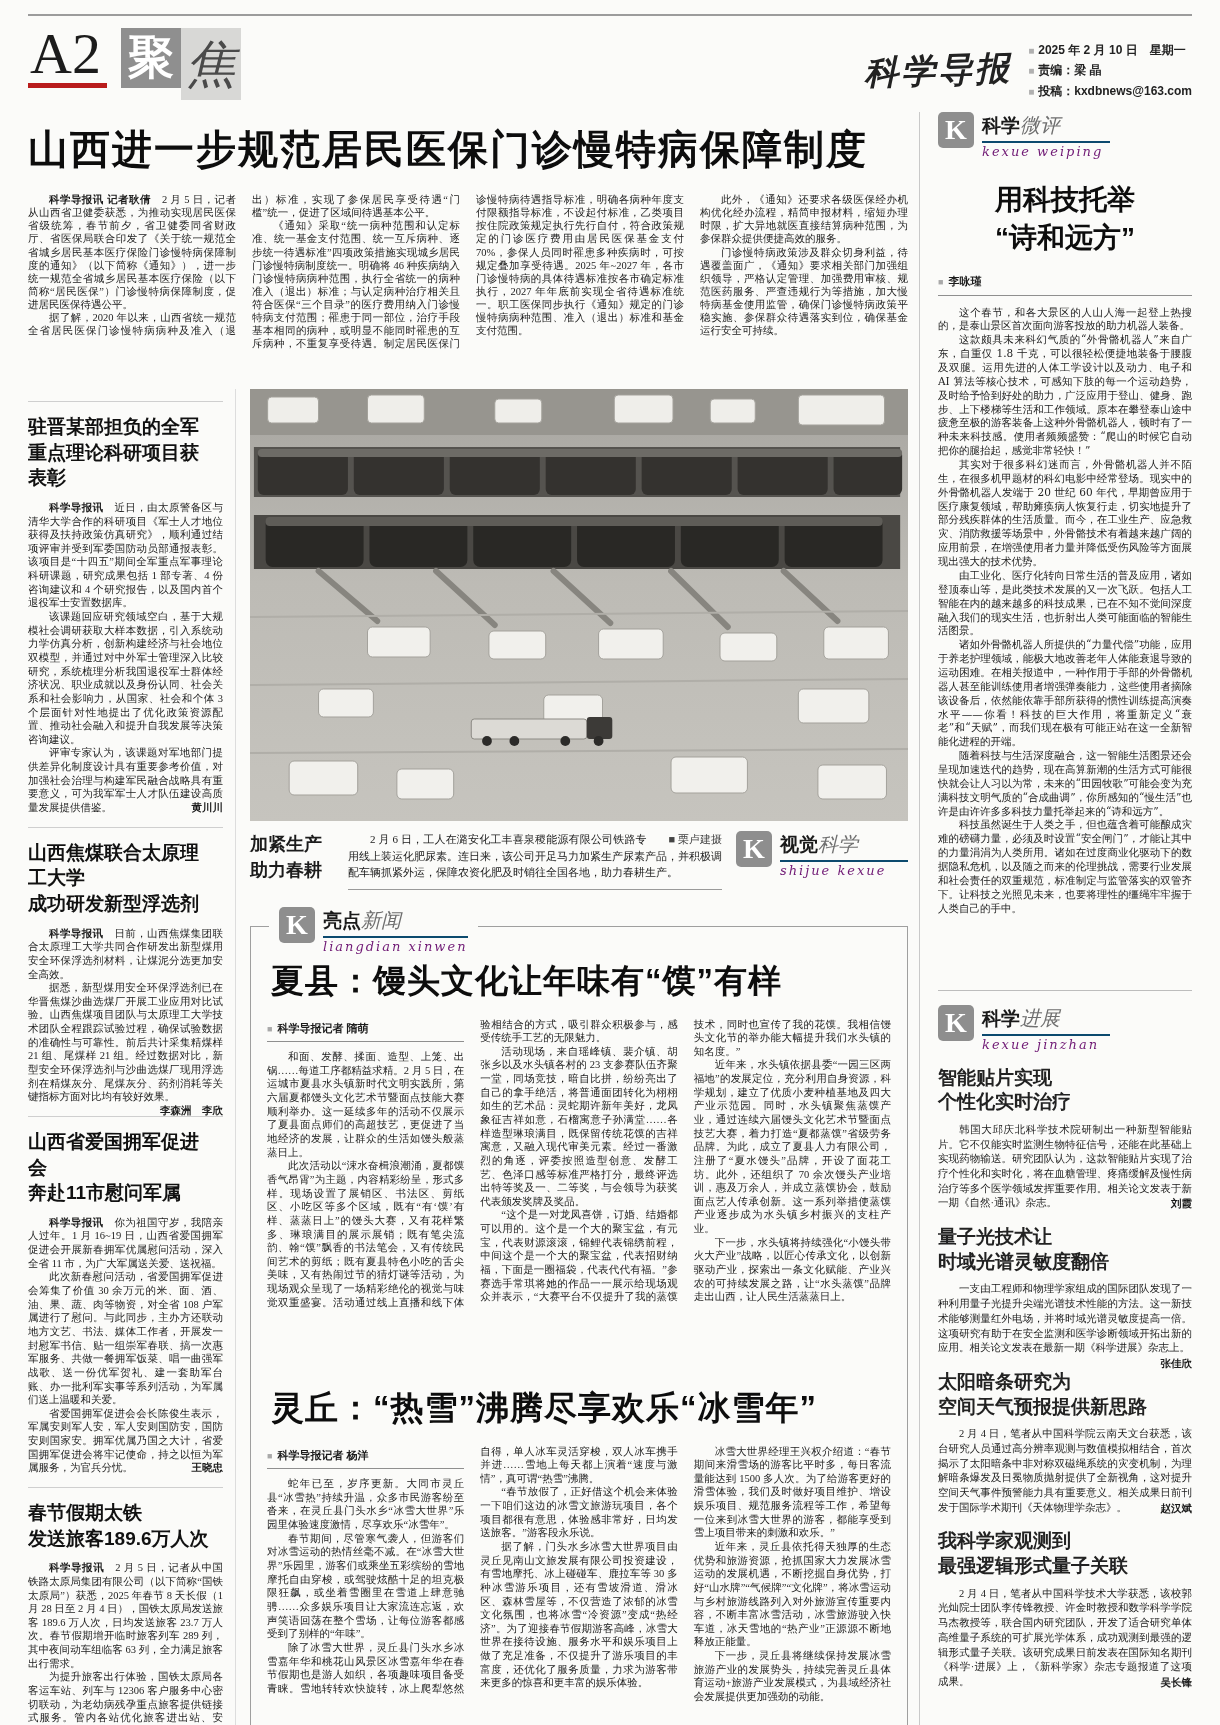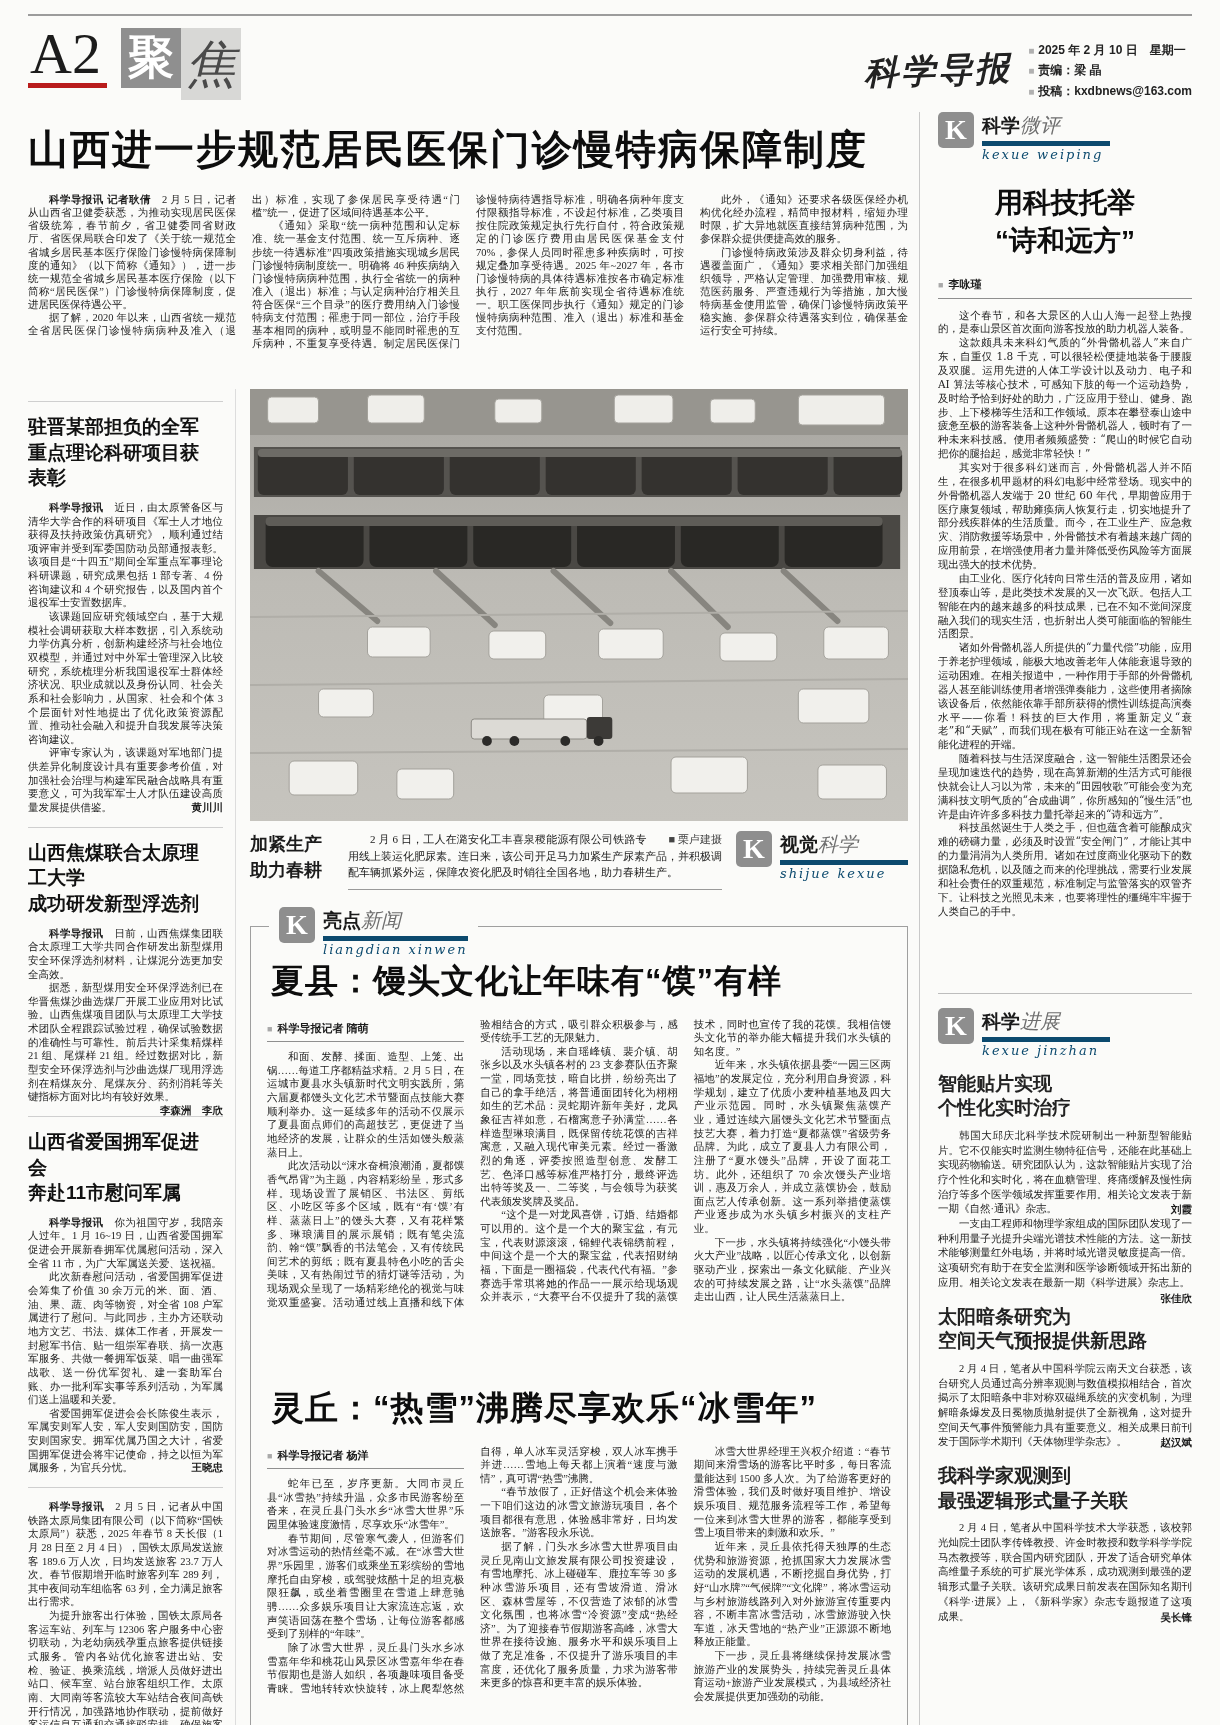--- a/index.html
+++ b/index.html
@@ -61,24 +61,24 @@
                line-height:1.45; white-space:pre-line; width:84px; flex:none; }
   .cap-text { flex:1; font-size:11px; line-height:1.5; text-align:justify; text-indent:2em;
               border-bottom:1px solid #9a9a9a; padding-bottom:8px; }
   .cap-credit { float:right; font-weight:normal; color:#444; }
 
   
   .badge { display:flex; align-items:flex-start; gap:8px; }
   .k-logo { width:36px; height:36px; background:#8e8e8e; border-radius:5px; color:#fff; flex:none;
             font-family:"Liberation Serif",serif; font-weight:bold; font-size:28px;
             display:flex; align-items:center; justify-content:center; }
-  .badge-cn { border-bottom:5px solid #0c4a6e; padding-bottom:2px; min-width:128px; }
+  .badge-cn { border-bottom:2px solid #0c4a6e; padding-bottom:2px; min-width:128px; }
   .badge-cn .b1 { font-family:"Liberation Sans",sans-serif; font-weight:900; font-size:19px; color:#1a1a1a; }
   .badge-cn .b2 { font-family:"DejaVu Serif",serif; font-style:italic; font-size:20px; color:#6f6f6f; }
-  .badge-py { font-family:"DejaVu Serif",serif; font-style:italic; font-size:13px; color:#0c4a6e;
+  .badge-py { font-family:"DejaVu Serif",serif; font-style:italic; font-size:13px; color:#701a75;
               letter-spacing:2px; margin-top:1px; }
 
   
   .spotlight-box { position:relative; border:1.5px solid #9f9f9f; margin-top:30px; padding:16px 16px 10px 16px; }
   .spot-badge { position:absolute; top:-20px; left:18px; background:#fbfbf9; padding:0 10px; }
   .spot-headline { font-family:"Liberation Sans",sans-serif; font-weight:900; font-size:33px;
                    letter-spacing:1px; margin:16px 0 14px 4px; color:#0d0d0d; }
   .spot-body { column-count:3; column-gap:16px; overflow:hidden;
                font-size:10.5px; line-height:1.3; }
   .spot-body-1 { height:352px; }
@@ -166,20 +166,22 @@
             <h2>山西省爱国拥军促进会
 奔赴11市慰问军属</h2>
             <p><b class="lead">科学导报讯　</b><span>你为祖国守岁，我陪亲人过年。1 月 16~19 日，山西省爱国拥军促进会开展新春拥军优属慰问活动，深入全省 11 市，为广大军属送关爱、送祝福。</span></p>
             <p>此次新春慰问活动，省爱国拥军促进会筹集了价值 30 余万元的米、面、酒、油、果、蔬、肉等物资，对全省 108 户军属进行了慰问。与此同步，主办方还联动地方文艺、书法、媒体工作者，开展发一封慰军书信、贴一组崇军春联、搞一次惠军服务、共做一餐拥军饭菜、唱一曲强军战歌、送一份优军贺礼、建一套助军台账、办一批利军实事等系列活动，为军属们送上温暖和关爱。</p>
             <p><span>省爱国拥军促进会会长陈俊生表示，军属安则军人安，军人安则国防安，国防安则国家安。拥军优属乃国之大计，省爱国拥军促进会将牢记使命，持之以恒为军属服务，为官兵分忧。</span><span class="author">王晓忠</span></p>
           </article>
 
           <div class="art-rule"></div>
 
           <article>
+            <h2>春节假期太铁
+发送旅客189.6万人次</h2>
             <p><b class="lead">科学导报讯　</b><span>2 月 5 日，记者从中国铁路太原局集团有限公司（以下简称“国铁太原局”）获悉，2025 年春节 8 天长假（1 月 28 日至 2 月 4 日），国铁太原局发送旅客 189.6 万人次，日均发送旅客 23.7 万人次。春节假期增开临时旅客列车 289 列，其中夜间动车组临客 63 列，全力满足旅客出行需求。</span></p>
             <p><span>为提升旅客出行体验，国铁太原局各客运车站、列车与 12306 客户服务中心密切联动，为老幼病残孕重点旅客提供链接式服务。管内各站优化旅客进出站、安检、验证、换乘流线，增派人员做好进出站口、候车室、站台旅客组织工作。太原南、大同南等客流较大车站结合夜间高铁开行情况，加强路地协作联动，提前做好客运信息互通和交通接驳安排，确保旅客交通出行无缝衔接。</span></p>
           </article>
         </aside>
 
         <div class="center-col">
 
           <figure class="photo">
             <svg viewBox="0 0 672 432" preserveAspectRatio="none">
               <defs>
@@ -365,20 +367,22 @@
         </div>
       </div>
 
       <article class="progress-item">
         <h3>智能贴片实现
 个性化实时治疗</h3>
         <p><span>韩国大邱庆北科学技术院研制出一种新型智能贴片。它不仅能实时监测生物特征信号，还能在此基础上实现药物输送。研究团队认为，这款智能贴片实现了治疗个性化和实时化，将在血糖管理、疼痛缓解及慢性病治疗等多个医学领域发挥重要作用。相关论文发表于新一期《自然·通讯》杂志。</span><span class="author">刘霞</span></p>
       </article>
 
       <article class="progress-item">
+        <h3>量子光技术让
+时域光谱灵敏度翻倍</h3>
         <p><span>一支由工程师和物理学家组成的国际团队发现了一种利用量子光提升尖端光谱技术性能的方法。这一新技术能够测量红外电场，并将时域光谱灵敏度提高一倍。这项研究有助于在安全监测和医学诊断领域开拓出新的应用。相关论文发表在最新一期《科学进展》杂志上。</span><span class="author">张佳欣</span></p>
       </article>
 
       <article class="progress-item">
         <h3>太阳暗条研究为
 空间天气预报提供新思路</h3>
         <p><span>2 月 4 日，笔者从中国科学院云南天文台获悉，该台研究人员通过高分辨率观测与数值模拟相结合，首次揭示了太阳暗条中非对称双磁绳系统的灾变机制，为理解暗条爆发及日冕物质抛射提供了全新视角，这对提升空间天气事件预警能力具有重要意义。相关成果日前刊发于国际学术期刊《天体物理学杂志》。</span><span class="author">赵汉斌</span></p>
       </article>
 
       <article class="progress-item">

